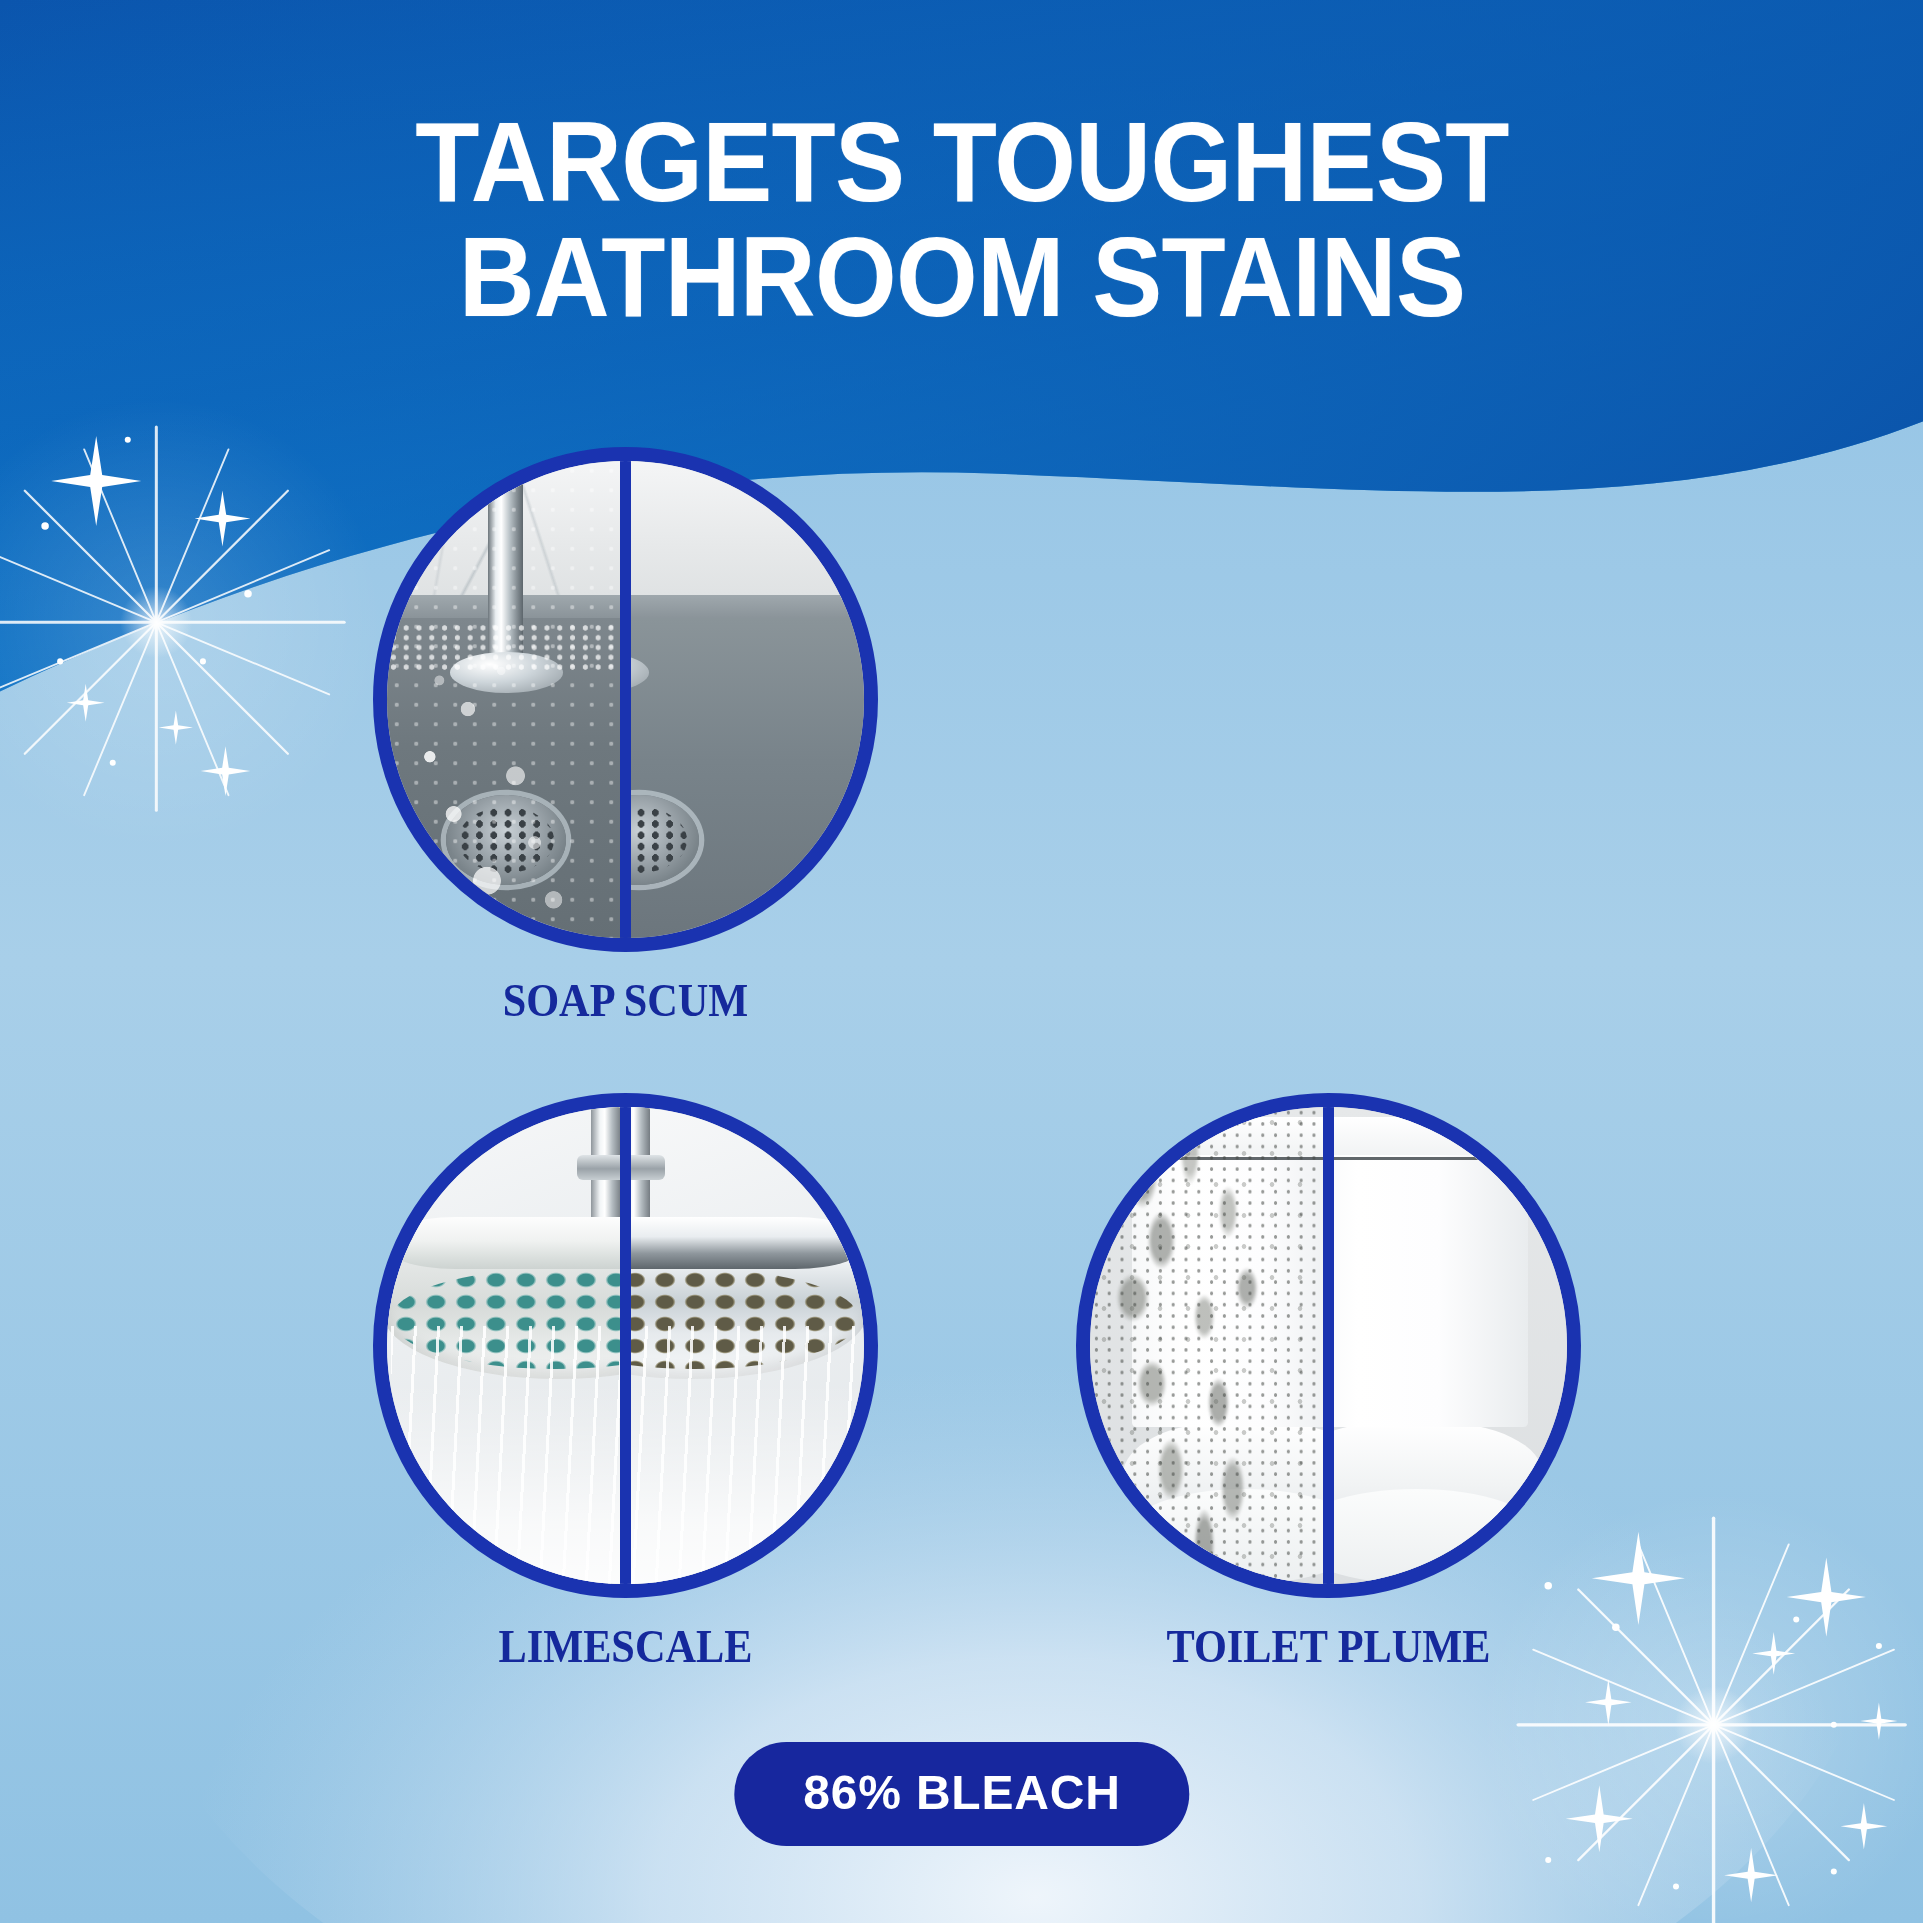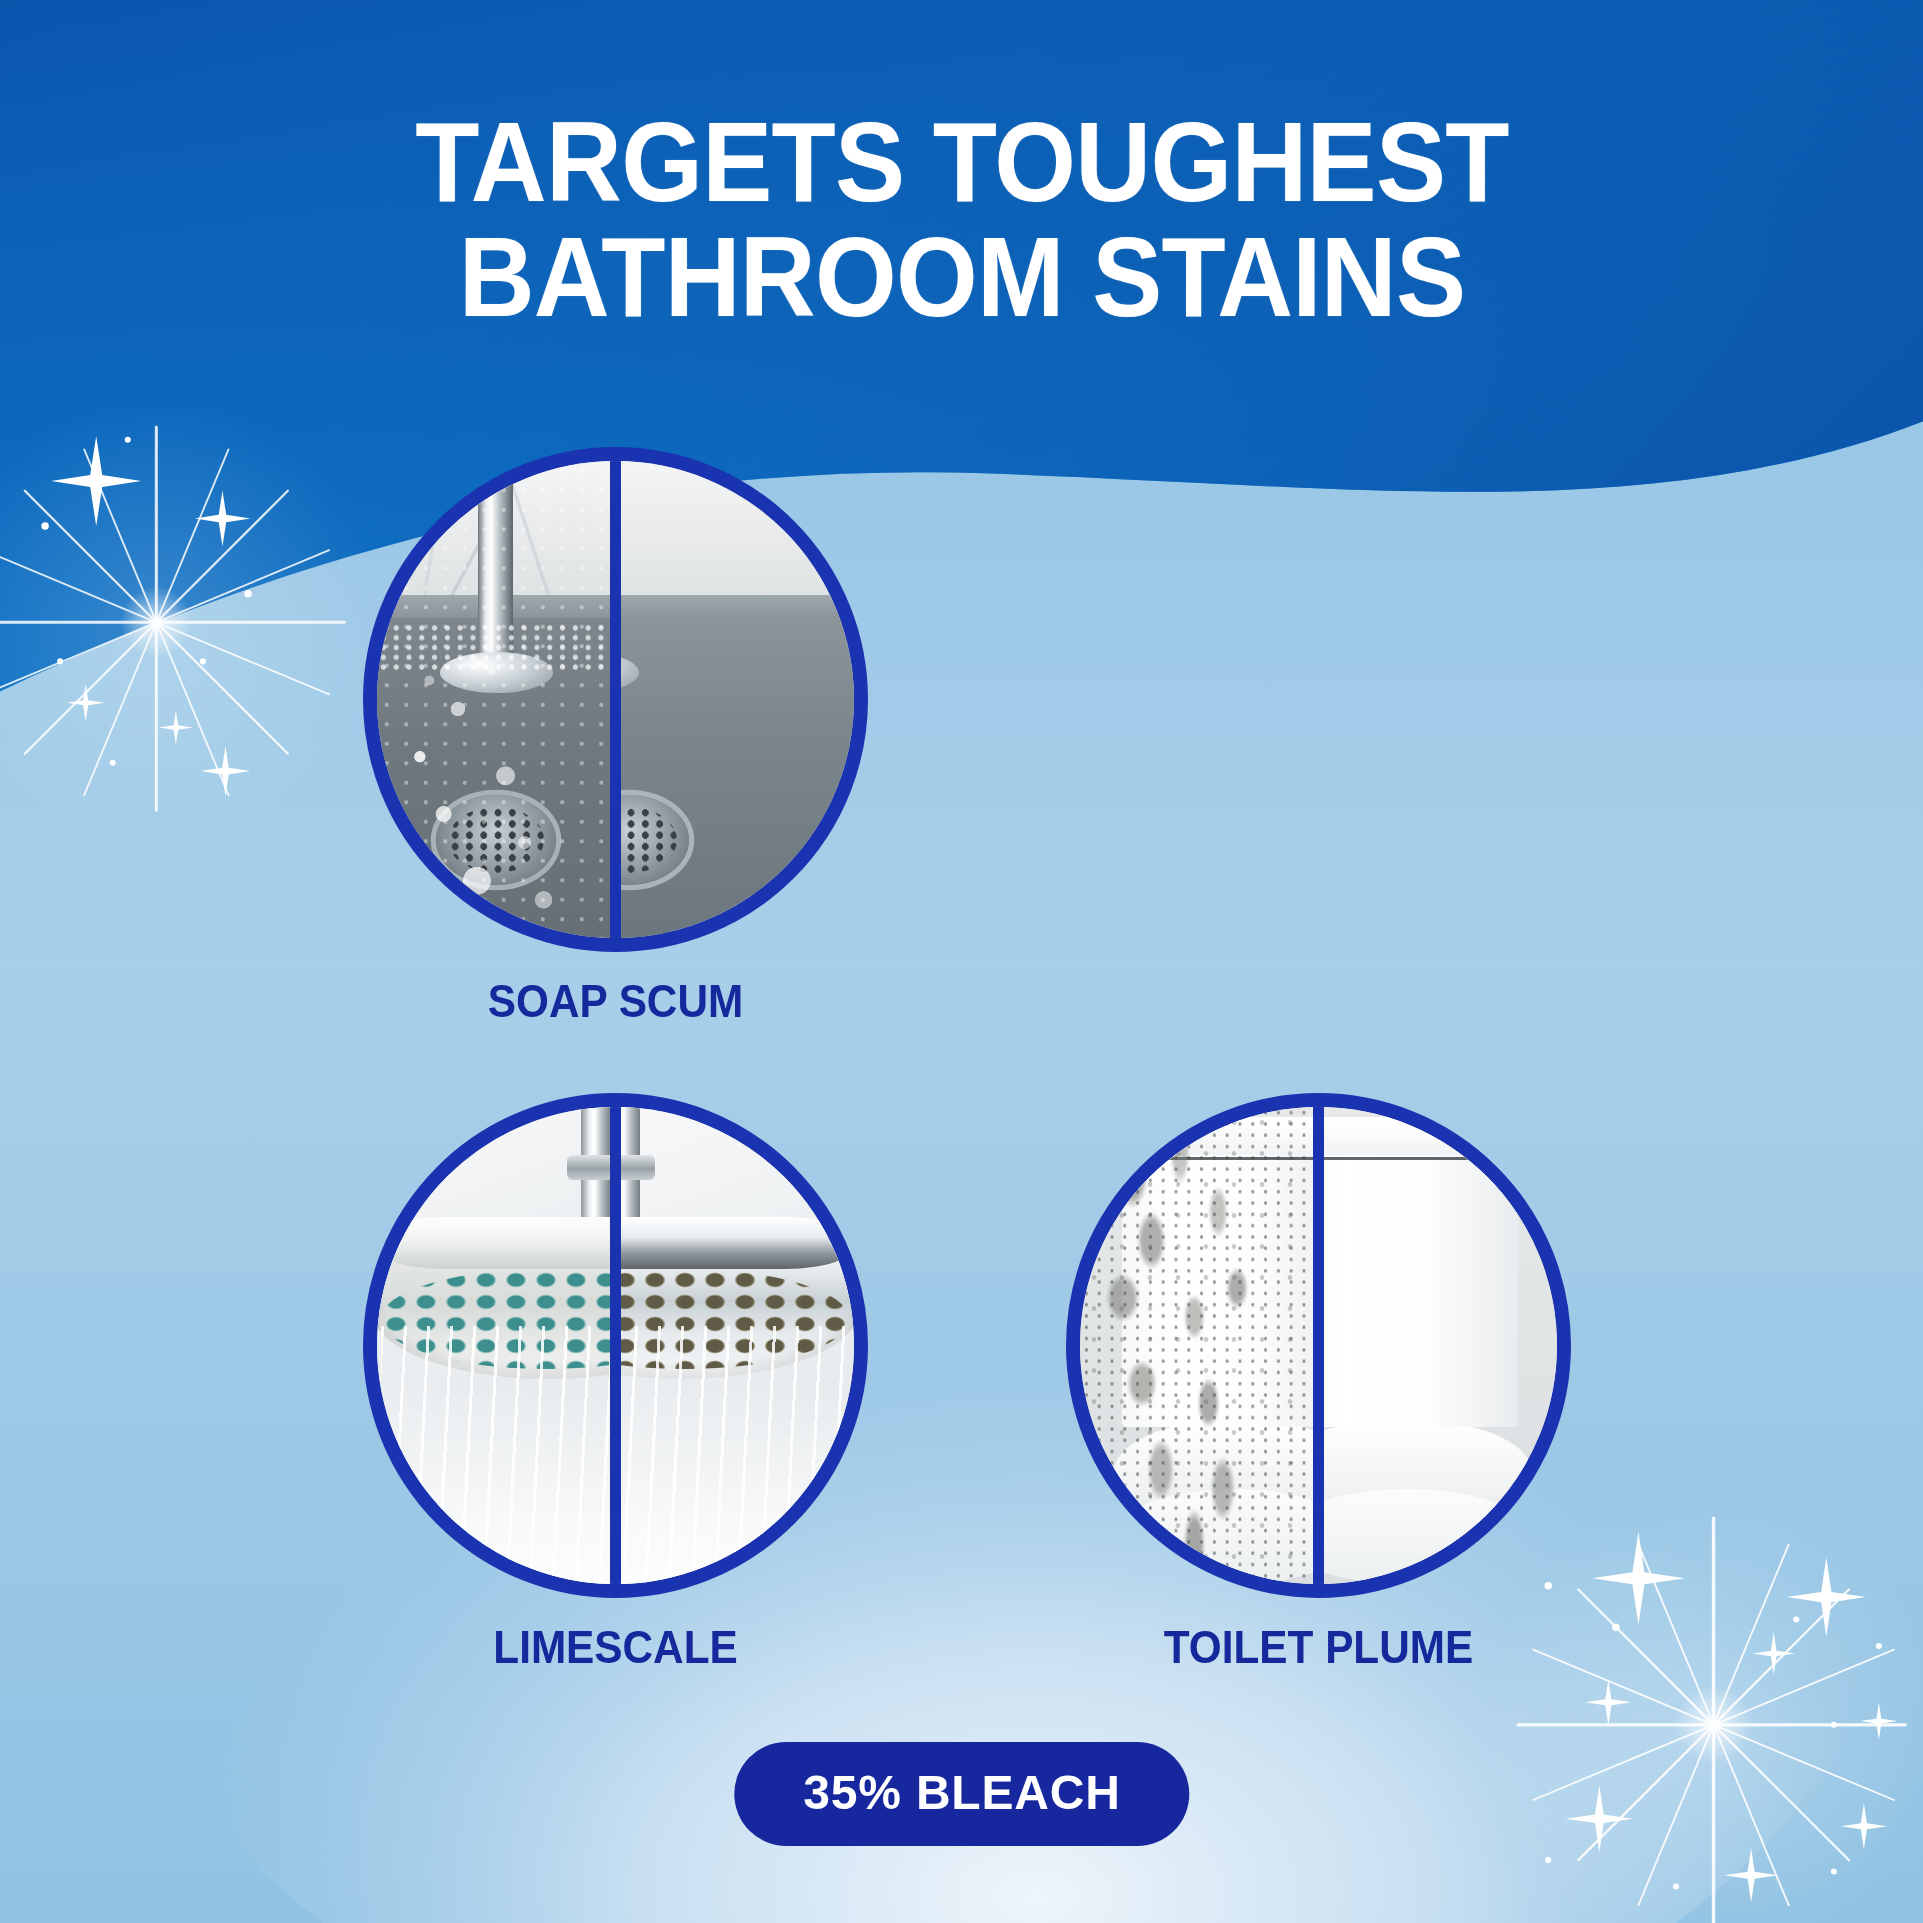--- a/index.html
+++ b/index.html
@@ -29,22 +29,23 @@
     letter-spacing:-0.8px;
     transform:scaleX(0.93);
     transform-origin:center top;
     text-shadow:0 0 1.5px rgba(255,255,255,0.25);
   }
   .headline .l2 { display:block; }
 
   
   .grid {
     position:absolute;
-    left:6px; right:0;
+    left:16px; right:0;
     top:447px;
+    font-family:Liberation Serif, serif;
   }
   .row { position:relative; height:646px; }
   .cell { position:absolute; width:526px; }
   .cell.c0 { left:346px; }
   .cell.c1 { left:1049px; }
 
   .circle-wrap {
     position:relative;
     width:505px; height:505px;
     margin:0 auto;
@@ -533,16 +534,16 @@
               </div>
             </div>
             <div class="divider"></div>
           </div>
           <div class="caption">TOILET PLUME</div>
         </div>
       </div>
     </div>
   </div>
 
-  <div class="badge">35% BLEACH</div>
+  <div class="badge">86% BLEACH</div>
 
 </div>
 
 
 </body></html>

